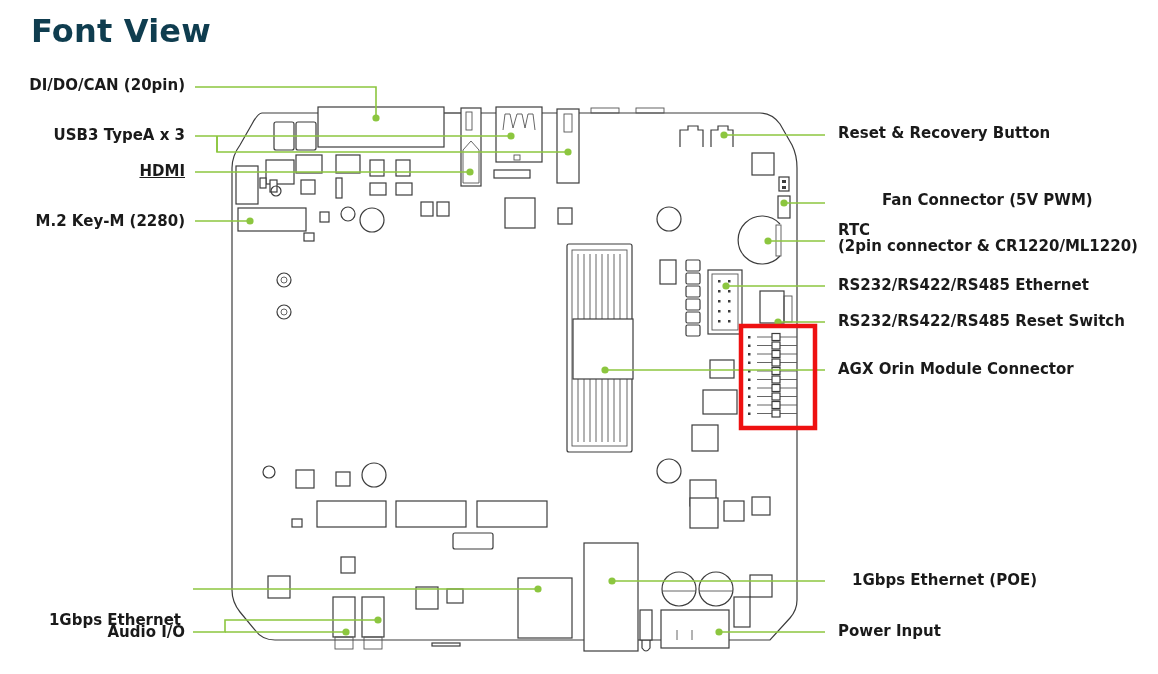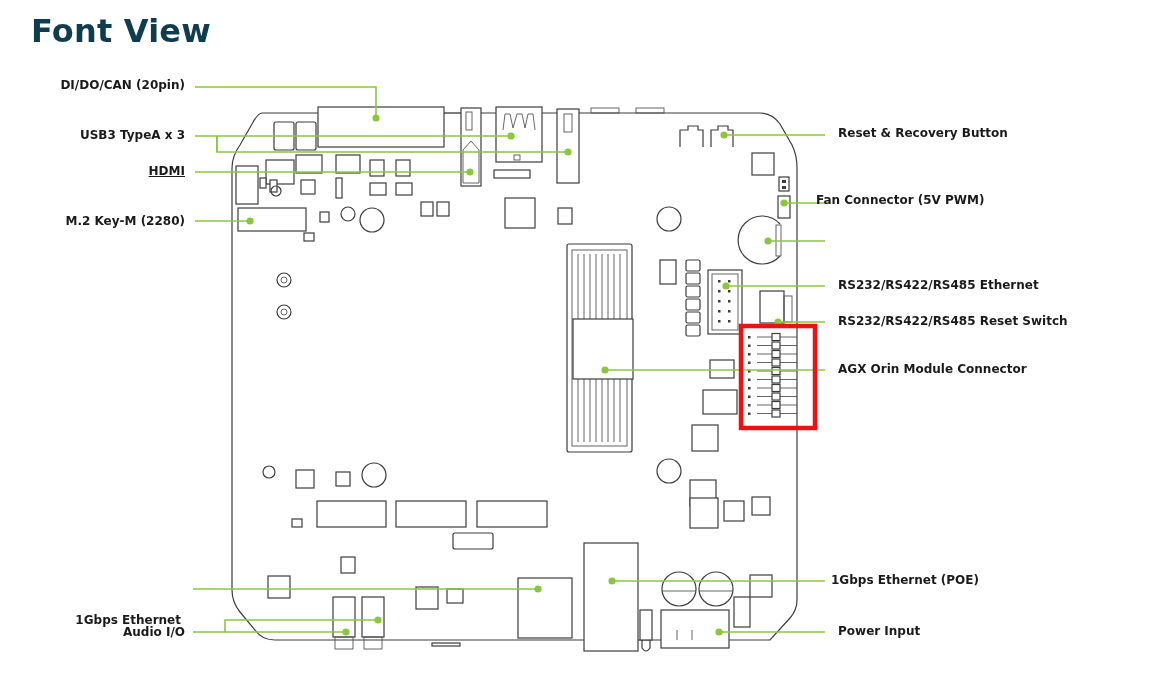--- a/index.html
+++ b/index.html
@@ -1,20 +1,20 @@
 <!DOCTYPE html>
 <html><head>
 <meta charset="utf-8">
 <style>
   html, body { margin: 0; padding: 0; background: #ffffff; }
   body { width: 1158px; height: 674px; position: relative; overflow: hidden;
          font-family: "DejaVu Sans", sans-serif; }
   .title { position: absolute; left: 31px; top: 12px; font-size: 32px; font-weight: bold;
            color: #0f3d4f; letter-spacing: 0.2px; }
-  .lbl { position: absolute; font-size: 12px; font-weight: bold; color: #1a1a1a;
+  .lbl { position: absolute; font-size: 15px; font-weight: bold; color: #1a1a1a;
          white-space: nowrap; line-height: 17px; }
   .lbl.left { text-align: right; }
   .lbl.two { line-height: 16px; }
   svg#board { position: absolute; left: 0; top: 0; }
   .o { fill: none; stroke: #3c3c3c; stroke-width: 1.2; }
   .of { fill: #ffffff; stroke: #3c3c3c; stroke-width: 1.2; }
   .thin { fill: none; stroke: #555; stroke-width: 0.9; }
   .dk { fill: #3c3c3c; }
   .lead { fill: none; stroke: #8cc63f; stroke-width: 1.6; }
   .dot { fill: #8cc63f; }
@@ -273,20 +273,22 @@
 </svg>
 
 <div class="lbl left" style="right:973px; top:77px;">DI/DO/CAN (20pin)</div>
 <div class="lbl left" style="right:973px; top:127px;">USB3 TypeA x 3</div>
 <div class="lbl left" style="right:973px; top:163px;text-decoration:underline;">HDMI</div>
 <div class="lbl left" style="right:973px; top:213px;">M.2 Key-M (2280)</div>
 <div class="lbl left" style="right:977px; top:612px;">1Gbps Ethernet</div>
 <div class="lbl left" style="right:973px; top:624px;">Audio I/O</div>
 
 <div class="lbl" style="left:838px; top:125px;">Reset &amp; Recovery Button</div>
-<div class="lbl" style="left:816px; top:192px;">Fan Connector (5V PWM)</div>
+<div class="lbl" style="left:882px; top:192px;">Fan Connector (5V PWM)</div>
 <div class="lbl two" style="left:838px; top:222px;">
+  <div>RTC</div>
+  <div>(2pin connector &amp; CR1220/ML1220)</div>
 </div>
 <div class="lbl" style="left:838px; top:277px;">RS232/RS422/RS485 Ethernet</div>
 <div class="lbl" style="left:838px; top:313px;">RS232/RS422/RS485 Reset Switch</div>
 <div class="lbl" style="left:838px; top:361px;">AGX Orin Module Connector</div>
-<div class="lbl" style="left:831px; top:572px;">1Gbps Ethernet (POE)</div>
+<div class="lbl" style="left:852px; top:572px;">1Gbps Ethernet (POE)</div>
 <div class="lbl" style="left:838px; top:623px;">Power Input</div>
 
 </body></html>

